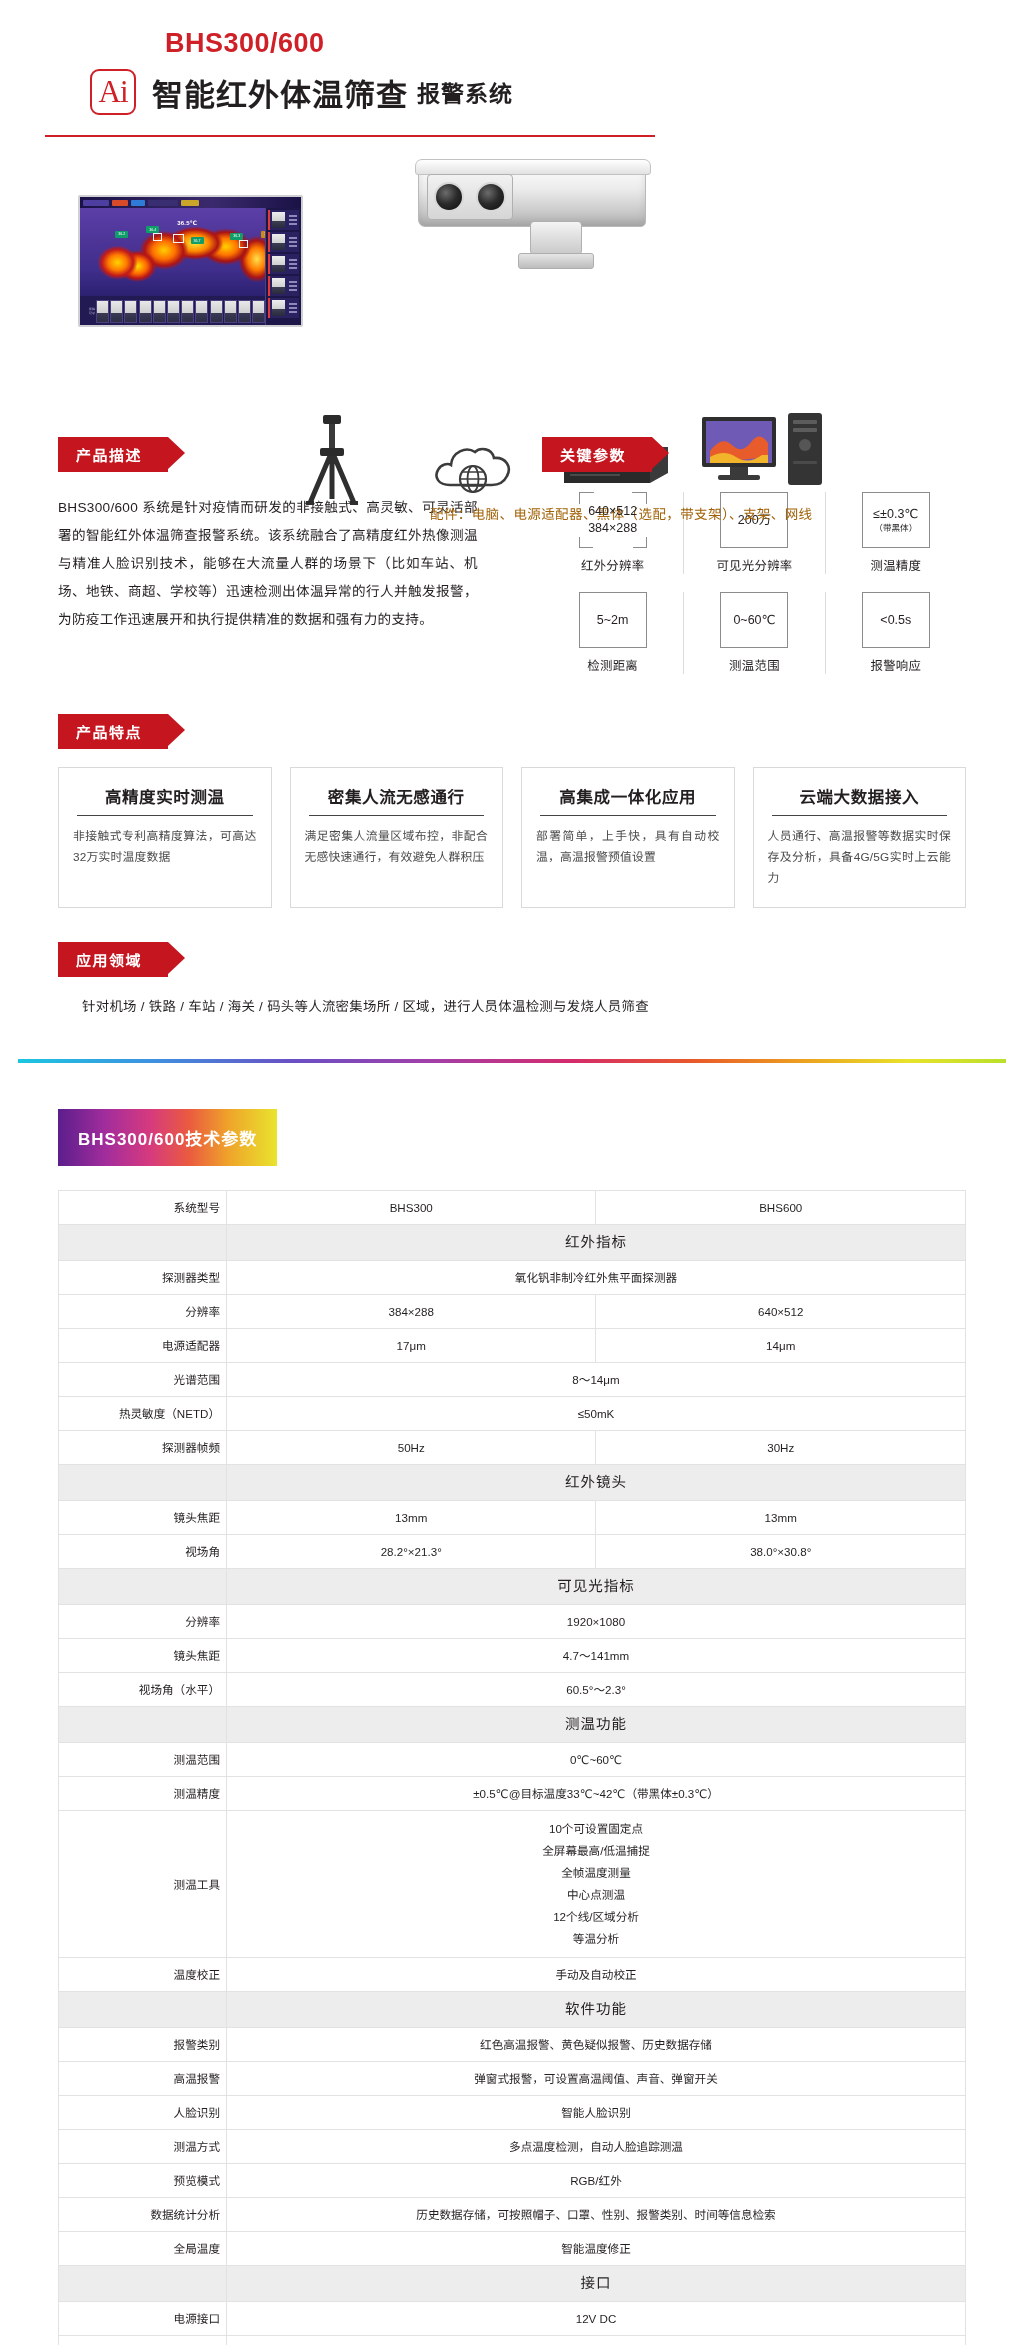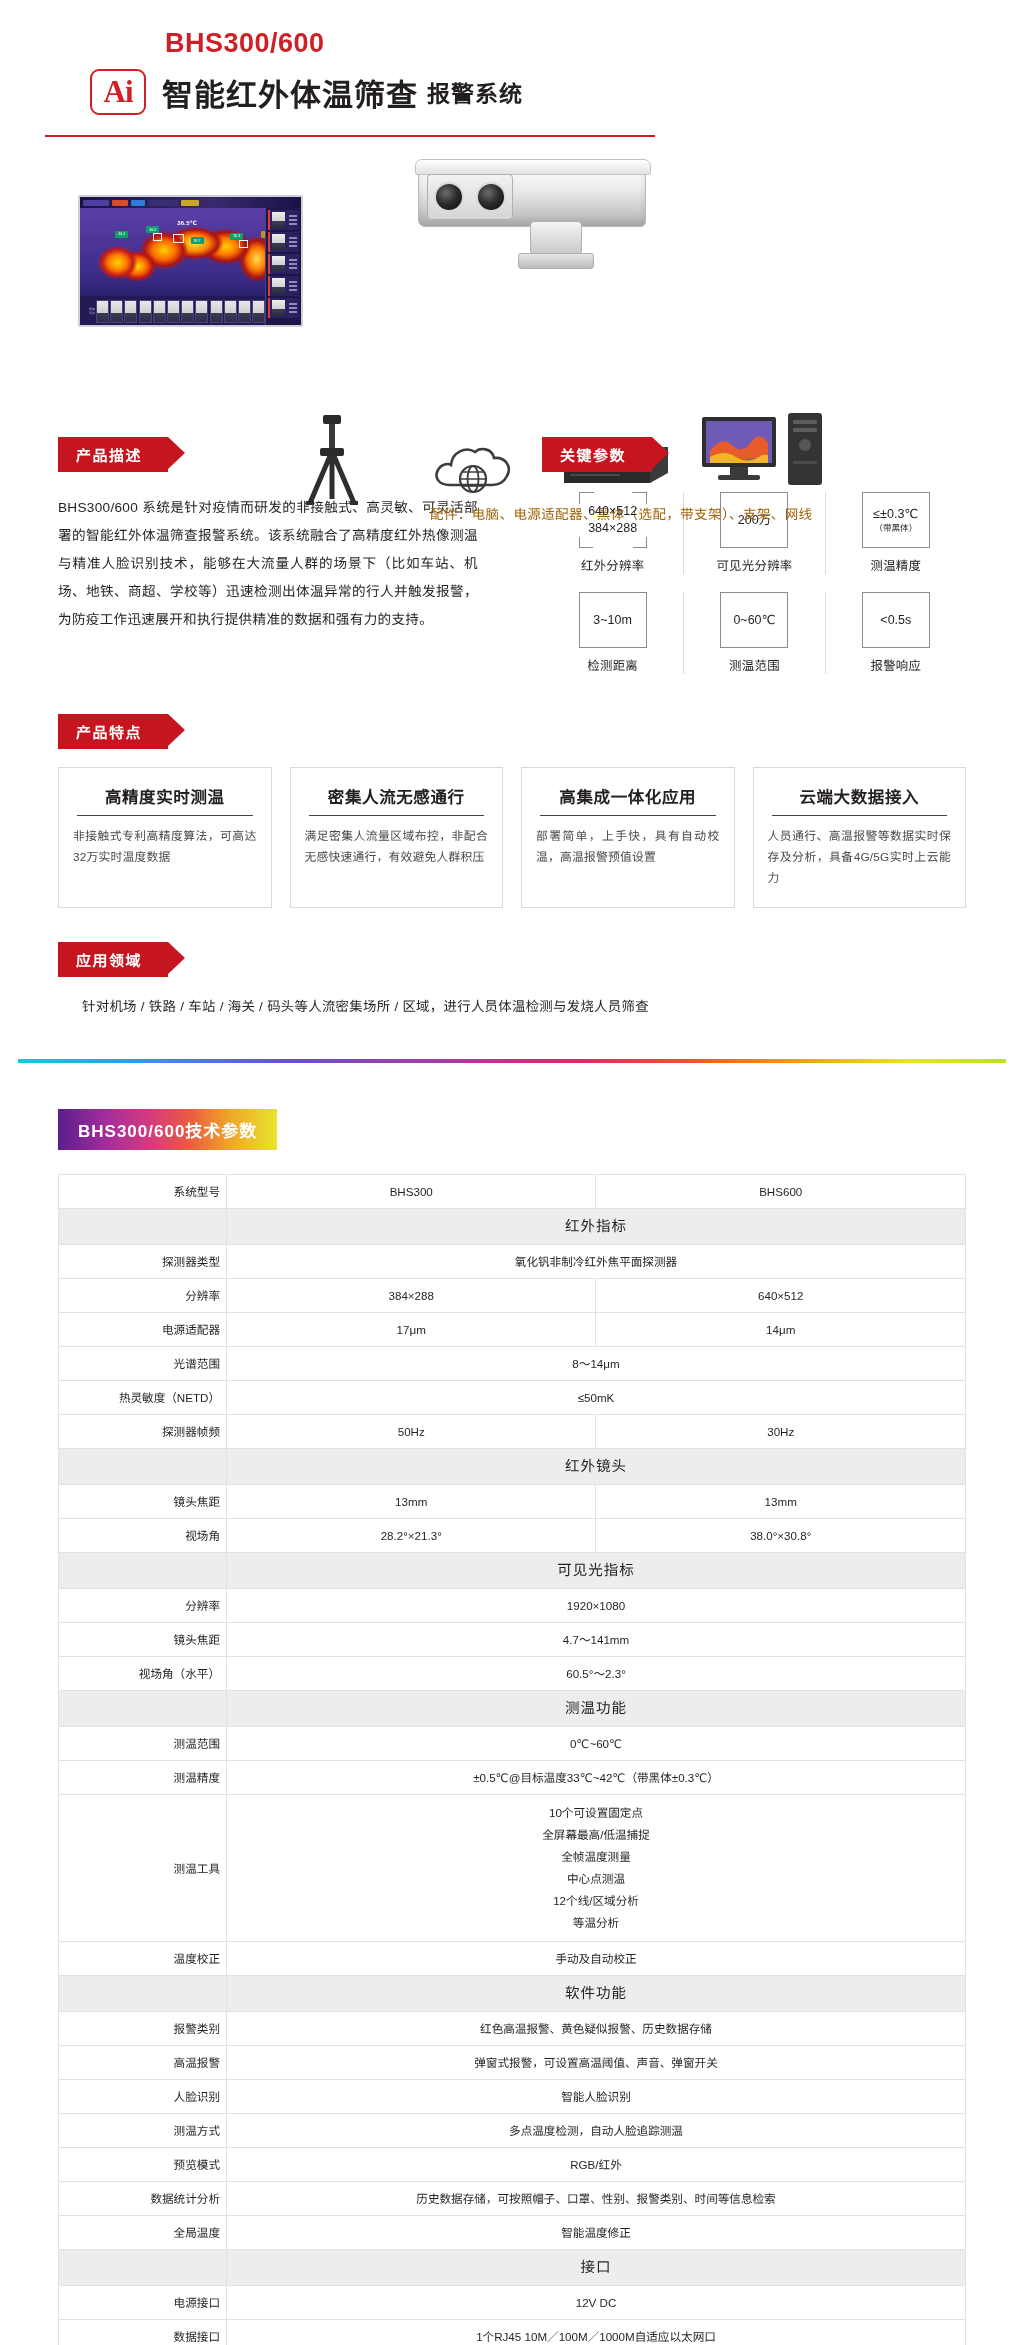--- a/index.html
+++ b/index.html
@@ -21,26 +21,26 @@
     letter-spacing: 0.5px;
     margin-left: 165px;
   }
   .title-row {
     display: flex;
     align-items: center;
     margin-left: 90px;
     margin-top: 10px;
   }
   .ai-badge {
-    width: 56px; height: 46px;
+    width: 46px; height: 46px;
     border: 2.5px solid #cf2027;
     border-radius: 9px;
     color: #cf2027;
     font-size: 31px;
-    font-weight: bold;
+    font-weight: normal;
     display: flex;
     align-items: center;
     justify-content: center;
     font-family: "Liberation Serif", serif;
     letter-spacing: -1px;
     margin-right: 16px;
     flex: none;
   }
   .title-main { font-size: 31px; font-weight: bold; letter-spacing: 1px; }
   .title-sub  { font-size: 23px; font-weight: bold; margin-left: 9px; letter-spacing: 1px; }
@@ -250,21 +250,21 @@
   
   .rainbow {
     height: 4px; margin: 44px 18px 0 18px;
     background: linear-gradient(90deg,#1bc6e0 0%, #3f8fe0 14%, #6a4fc4 28%, #a33fa8 42%, #d42b6b 56%, #e8572b 68%, #eca41f 80%, #e8e22b 90%, #b9e02b 100%);
   }
 
   
   .tech-head { margin: 46px 0 0 58px; display: inline-block; }
   .tech-title {
     display: inline-block; color: #fff; font-size: 17px; font-weight: bold;
-    padding: 8px 20px; letter-spacing: 1px;
+    padding: 16px 20px; letter-spacing: 1px;
     background: linear-gradient(90deg,#5b1e8c 0%, #a32d9c 22%, #d63a7e 42%, #ea5b3f 60%, #efa42a 78%, #e9e42e 100%);
   }
   .tech-table {
     width: 908px; margin: 24px 0 0 58px;
     border-collapse: collapse; font-size: 11.6px; color: #231f20;
   }
   .tech-table td {
     border: 1px solid #e2e2e2;
     padding: 7px 6px; text-align: center; line-height: 19px;
   }
@@ -456,21 +456,21 @@
         <div class="kp-cell">
           <div class="kp-box">
             <div>≤±0.3℃</div>
             <div class="sub">（带黑体）</div>
           </div>
           <div class="kp-label">测温精度</div>
         </div>
 
         <div class="kp-cell">
           <div class="kp-box">
-            <div>3~10m</div>
+            <div>5~2m</div>
           </div>
           <div class="kp-label">检测距离</div>
         </div>
 
         <div class="kp-cell">
           <div class="kp-box">
             <div>0~60℃</div>
           </div>
           <div class="kp-label">测温范围</div>
         </div>

